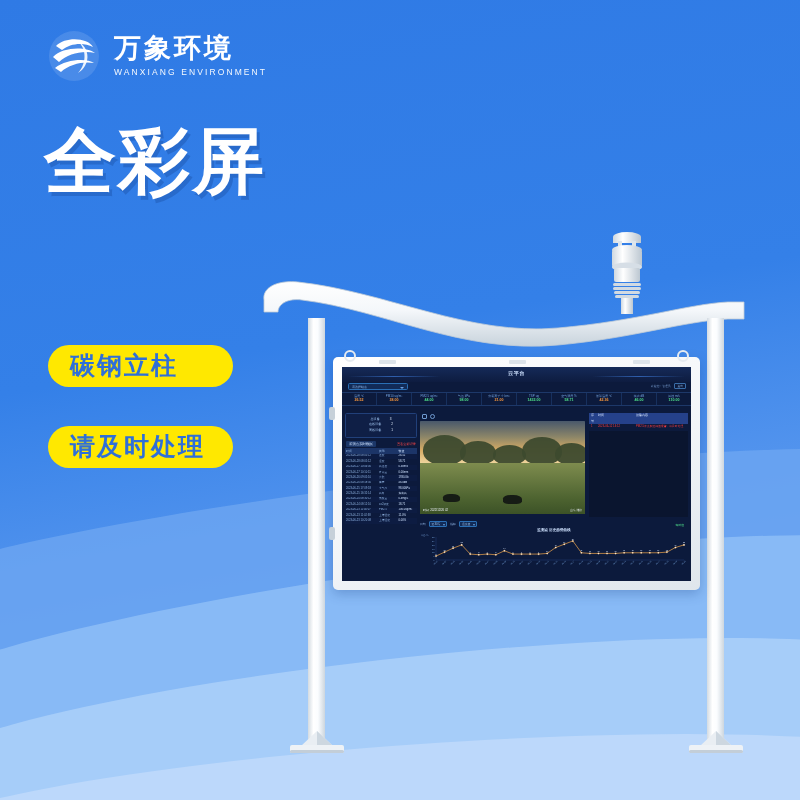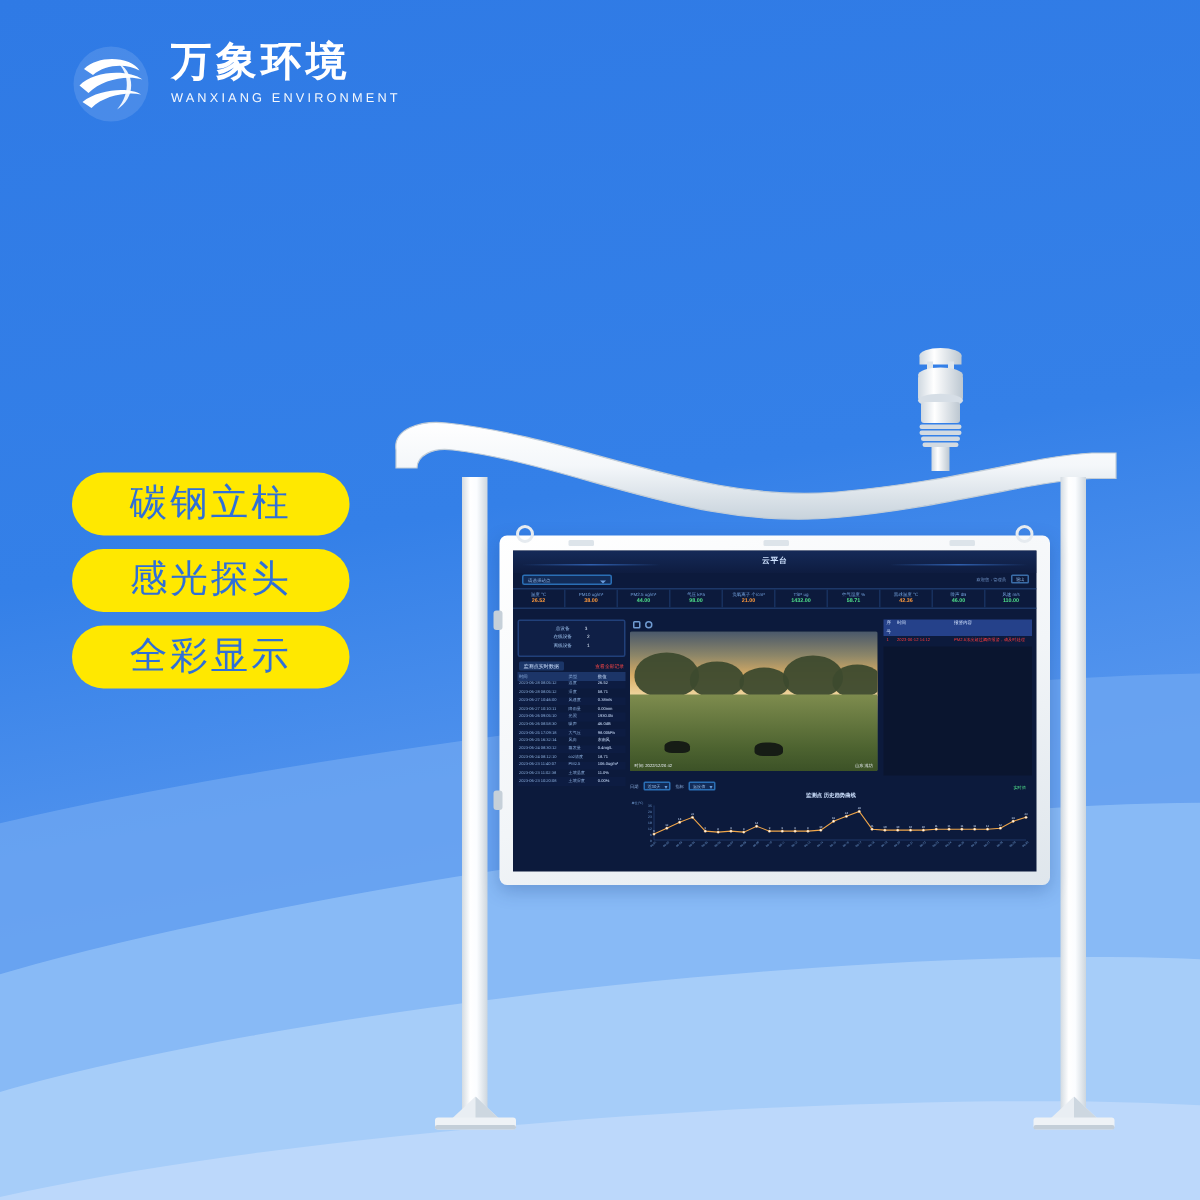--- a/index.html
+++ b/index.html
@@ -18,45 +18,45 @@
   .w1 { top:60%;  height:300px; background:#6ba5f1; border-radius:50%/46px;
         transform:rotate(-7deg); opacity:.85; }
   .w2 { top:71%;  height:300px; background:#8cbcf6; border-radius:50%/60px;
         transform:rotate(-8deg); opacity:.9; }
   .w3 { top:82%;  height:260px; background:#a8cdf9; border-radius:50%/70px;
         transform:rotate(-6deg); opacity:.95; }
   .w4 { top:93%;  height:200px; background:#bcd8fb; border-radius:50%/60px;
         transform:rotate(-4deg); }
 
   
-  #logo { position:absolute; left:46px; top:28px; display:flex; align-items:flex-start; gap:12px; }
+  #logo { position:absolute; left:46px; top:28px; display:flex; align-items:center; gap:12px; }
   .logo-mark { width:56px; height:56px; position:relative; }
   .logo-mark svg { display:block; }
   .logo-txt { display:flex; flex-direction:column; line-height:1; }
   .logo-cn { font-size:27px; font-weight:bold; color:#fff; letter-spacing:3px; }
   .logo-en { font-size:8.5px; color:#fff; letter-spacing:2.1px; margin-top:6px; opacity:.95; }
 
   
   #headline { position:absolute; left:44px; top:125px; }
   .h-main {
     font-size:72px; font-weight:bold; color:#ffffff; letter-spacing:2px;
     line-height:1; text-shadow:3px 4px 0 rgba(20,70,150,.33);
   }
   .h-sub {
     font-size:38px; font-weight:bold; color:#ffffff; letter-spacing:2px;
     line-height:1; margin-top:18px; text-shadow:2px 3px 0 rgba(20,70,150,.30);
   }
 
   
   #tags { position:absolute; left:48px; top:315px; display:flex; flex-direction:column; gap:9px; }
   .tag {
-    background:#ffe800; color:#2f6fd8; font-weight:normal;
+    background:#ffe800; color:#2f6fd8; font-weight:bold;
     font-size:25px; letter-spacing:2px;
     padding:5px 22px 7px; border-radius:40px;
-    width:185px; text-align:center; line-height:1.2;
+    width:185px; text-align:left; line-height:1.2;margin-top:30px;
   }
 
   
   #rig { position:absolute; left:0; top:0; width:800px; height:800px; }
 
   
   .canopy { position:absolute; left:258px; top:278px; }
 
   
   .post { position:absolute; background:linear-gradient(90deg,#d3dbe2 0%,#ffffff 32%,#fbfdff 58%,#cdd6de 100%); }
@@ -183,26 +183,26 @@
       <path d="M30 12 C40 18, 42 34, 32 45 C44 38, 46 20, 30 12 Z" fill="#ffffff" opacity="0.9"></path>
     </svg>
   </div>
   <div class="logo-txt">
     <span class="logo-cn">万象环境</span>
     <span class="logo-en">WANXIANG ENVIRONMENT</span>
   </div>
 </div>
 
 <div id="headline">
+  <div class="h-main">全彩屏</div>
 </div>
 
 <div id="tags">
   <div class="tag">碳钢立柱</div>
-  <div class="tag">感光探头</div>
-  <div class="tag">全彩显示</div>
+  <div class="tag">请及时处理</div>
 </div>
 
 <div id="rig">
 
   <svg class="canopy" width="490" height="60" viewBox="0 0 490 60" style="overflow:visible">
     <defs>
       <linearGradient id="gCan" x1="0" y1="0" x2="0" y2="1">
         <stop offset="0%" stop-color="#ffffff"></stop>
         <stop offset="45%" stop-color="#f4f7fa"></stop>
         <stop offset="100%" stop-color="#c8d3dc"></stop>

